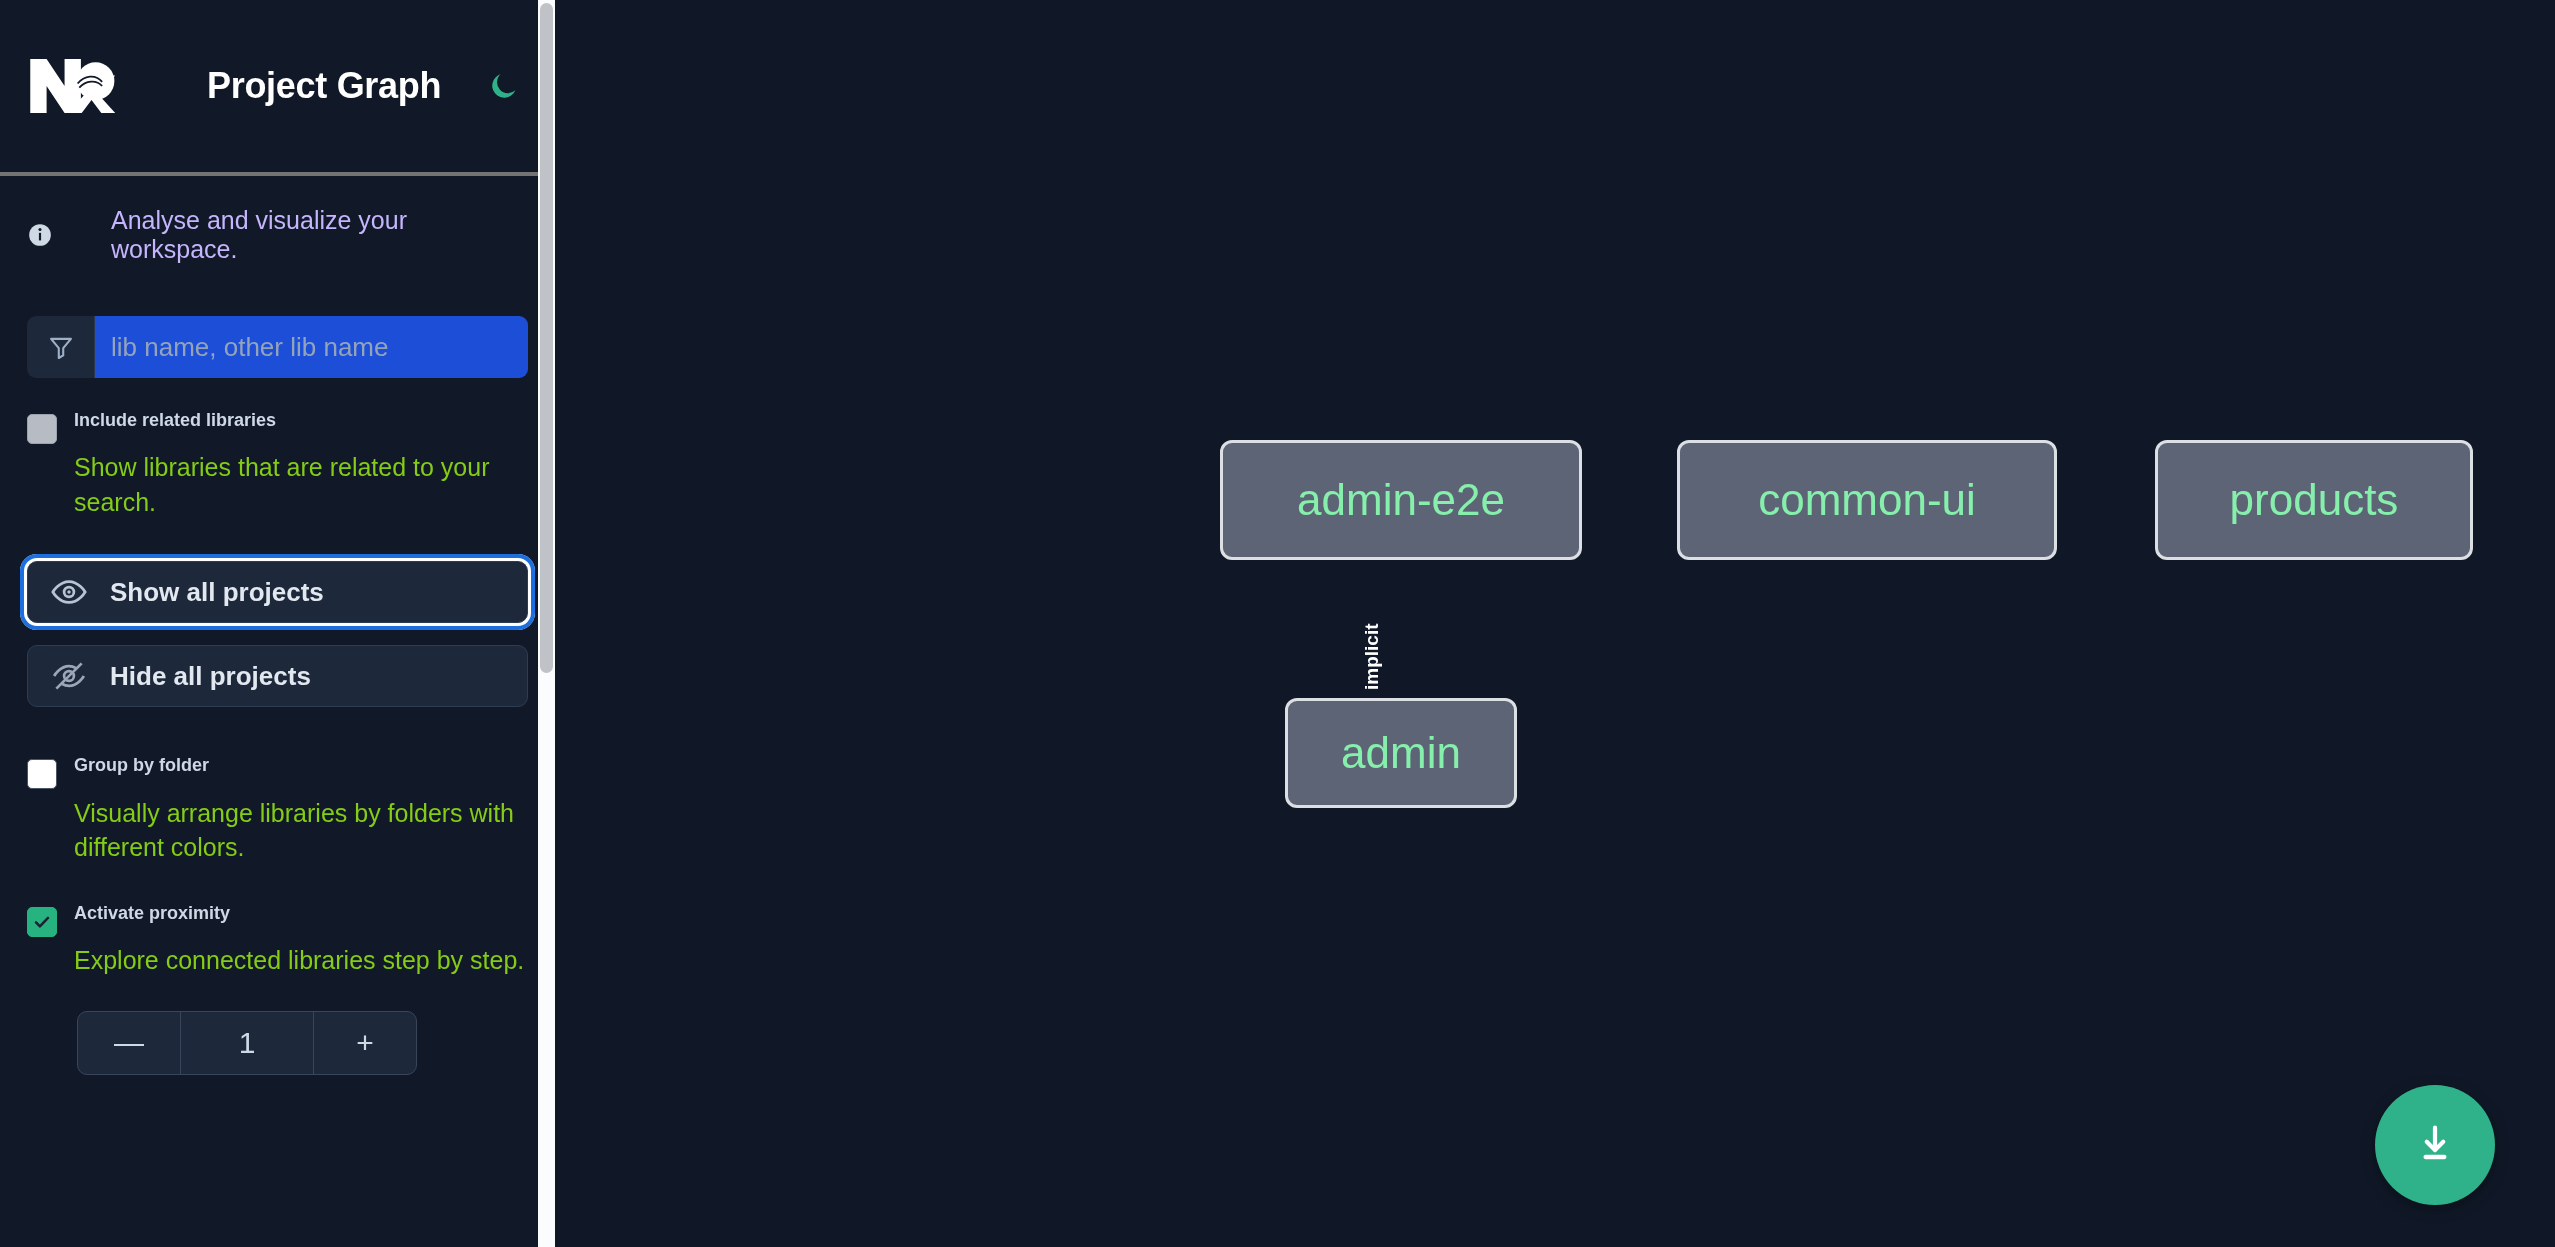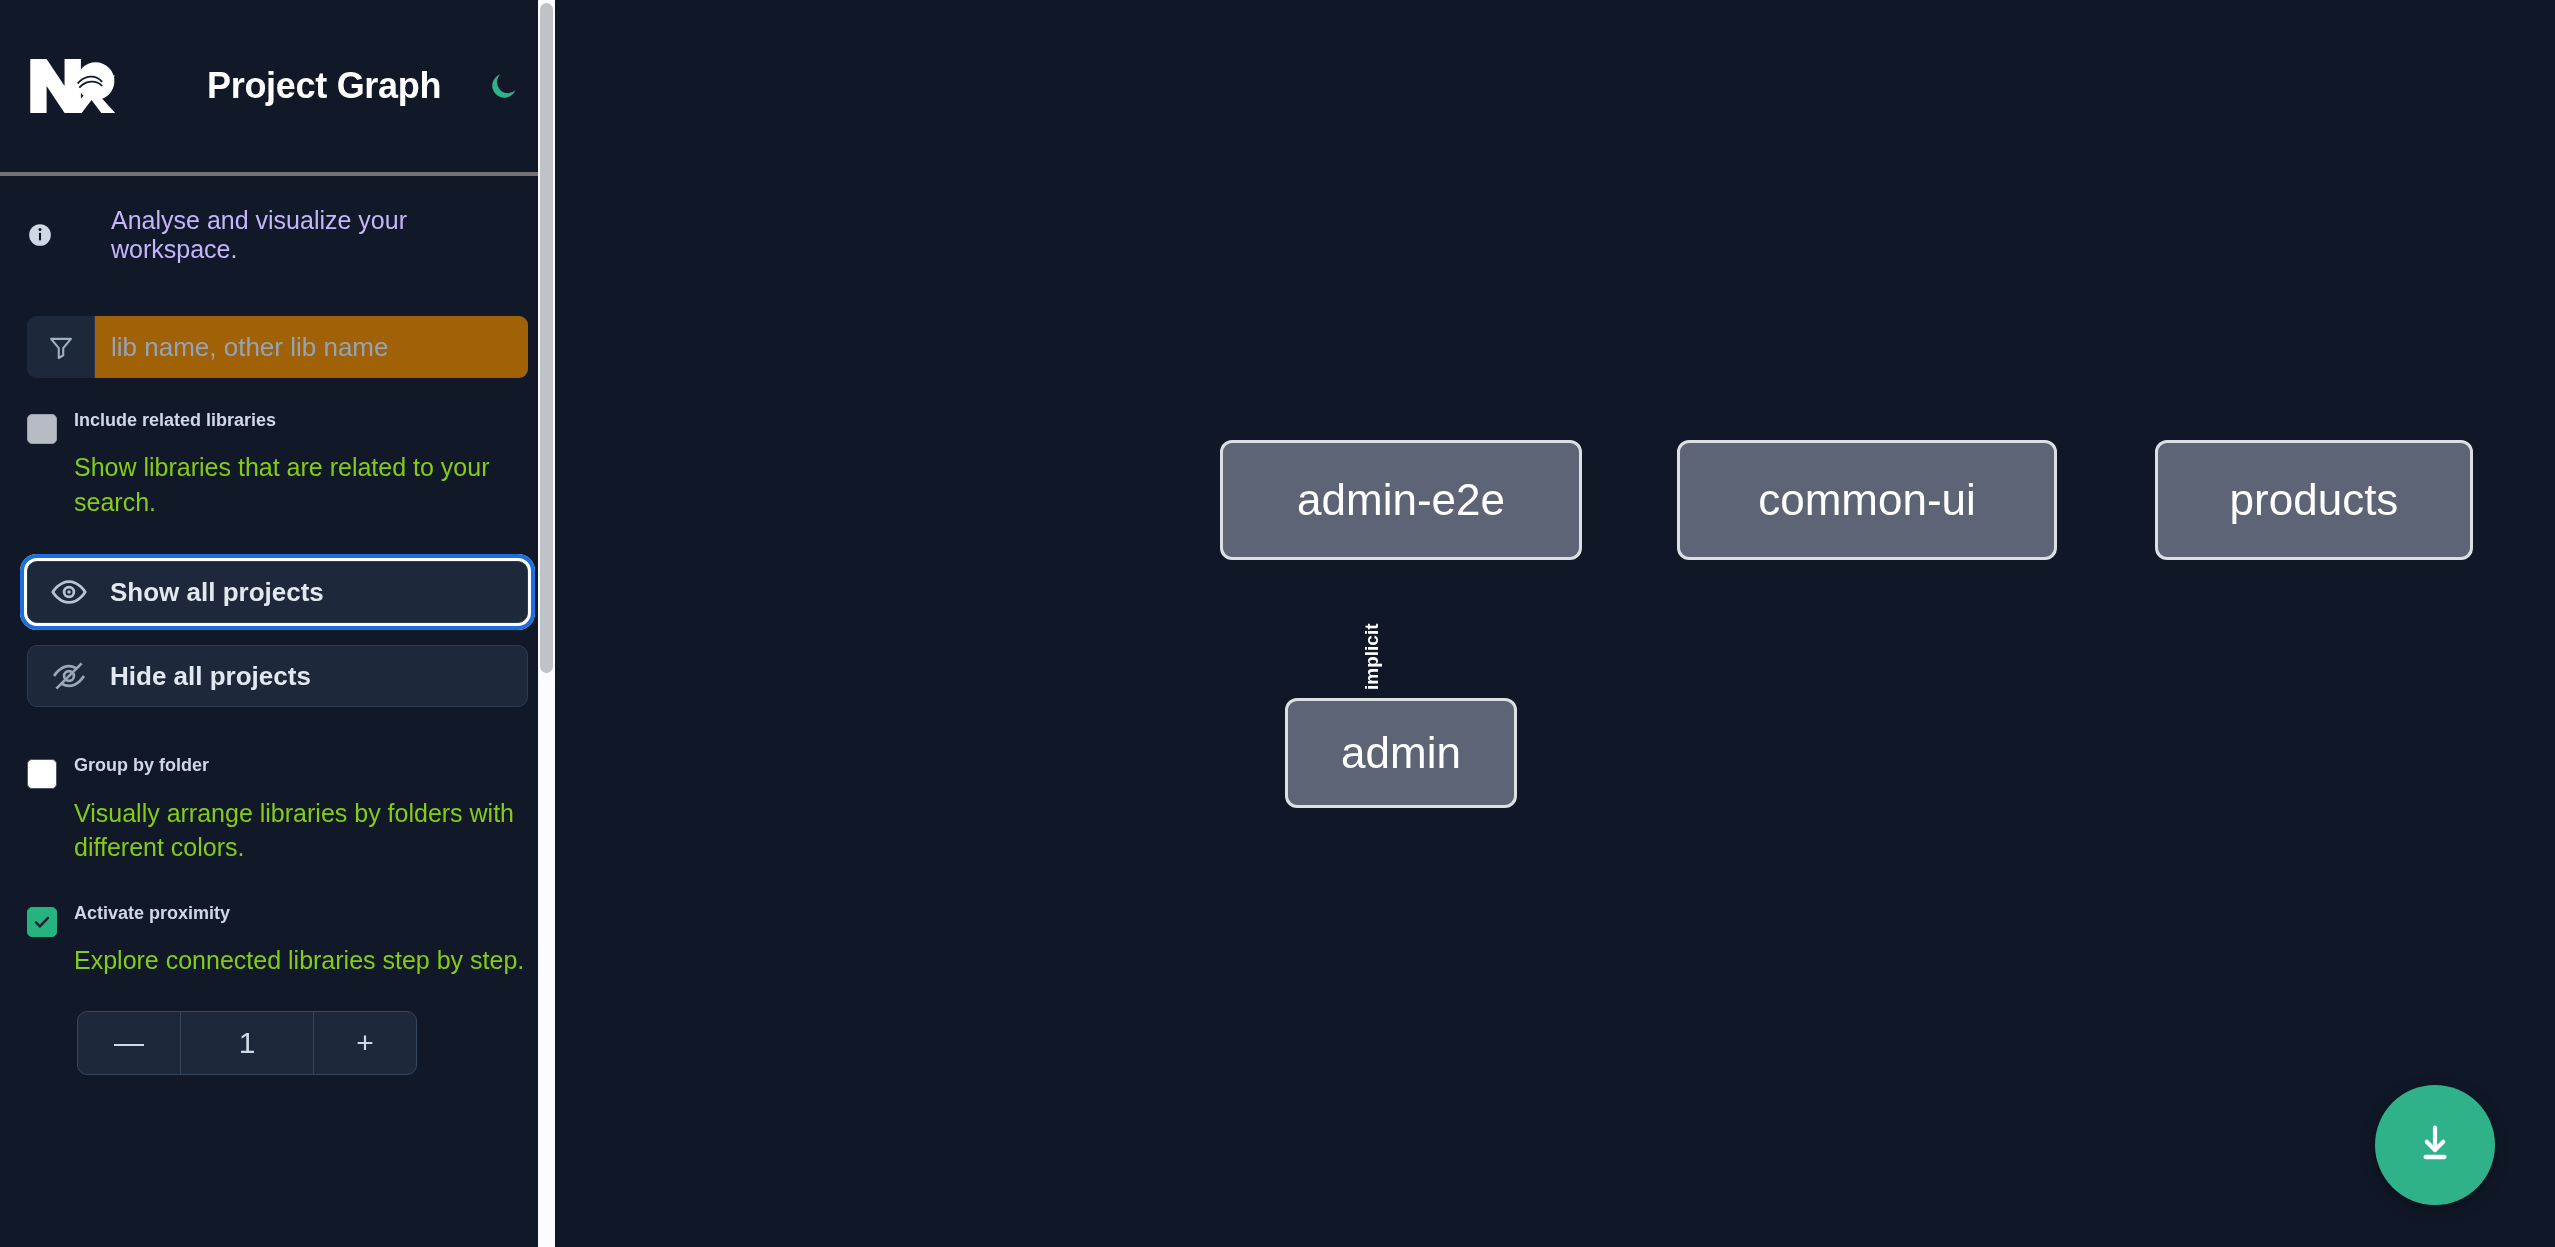--- a/index.html
+++ b/index.html
@@ -51,21 +51,21 @@
     background: #1d283a;
     border-radius: 9px;
     overflow: hidden;
     margin-top: 30px;
   }
   .search-icon-box {
     width: 68px; display: flex; align-items: center; justify-content: center;
     border-right: 1px solid #2b3952;
   }
   .search-input {
-    flex: 1; background: #a16207; border: none; outline: none;
+    flex: 1; background: #1d4ed8; border: none; outline: none;
     color: #cfd9e6; font-size: 26px;
     font-family: "Liberation Sans", sans-serif;
     padding: 16px 16px;
   }
   .search-input::placeholder { color: #93a4ba; }
 
   .opt-row { display: flex; margin-top: 30px; }
   .cbox {
     width: 30px; height: 30px; flex: 0 0 30px;
     border-radius: 5px; margin-top: 6px; margin-right: 17px;
@@ -142,21 +142,21 @@
     flex: 1; height: 1247px;
     background: #101827;
     overflow: hidden;
   }
   .gnode {
     position: absolute;
     display: flex; align-items: center; justify-content: center;
     background: #5c6475;
     border: 3px solid #dcdfe4;
     border-radius: 12px;
-    color: #ffffff;
+    color: #86efac;
     font-size: 44px;
     white-space: nowrap;
     cursor: pointer;
     font-family: "Liberation Sans", sans-serif;
   }
   .edge-label {
     position: absolute;
     color: #ffffff;
     font-size: 19px; font-weight: 700;
     transform: rotate(-90deg);

